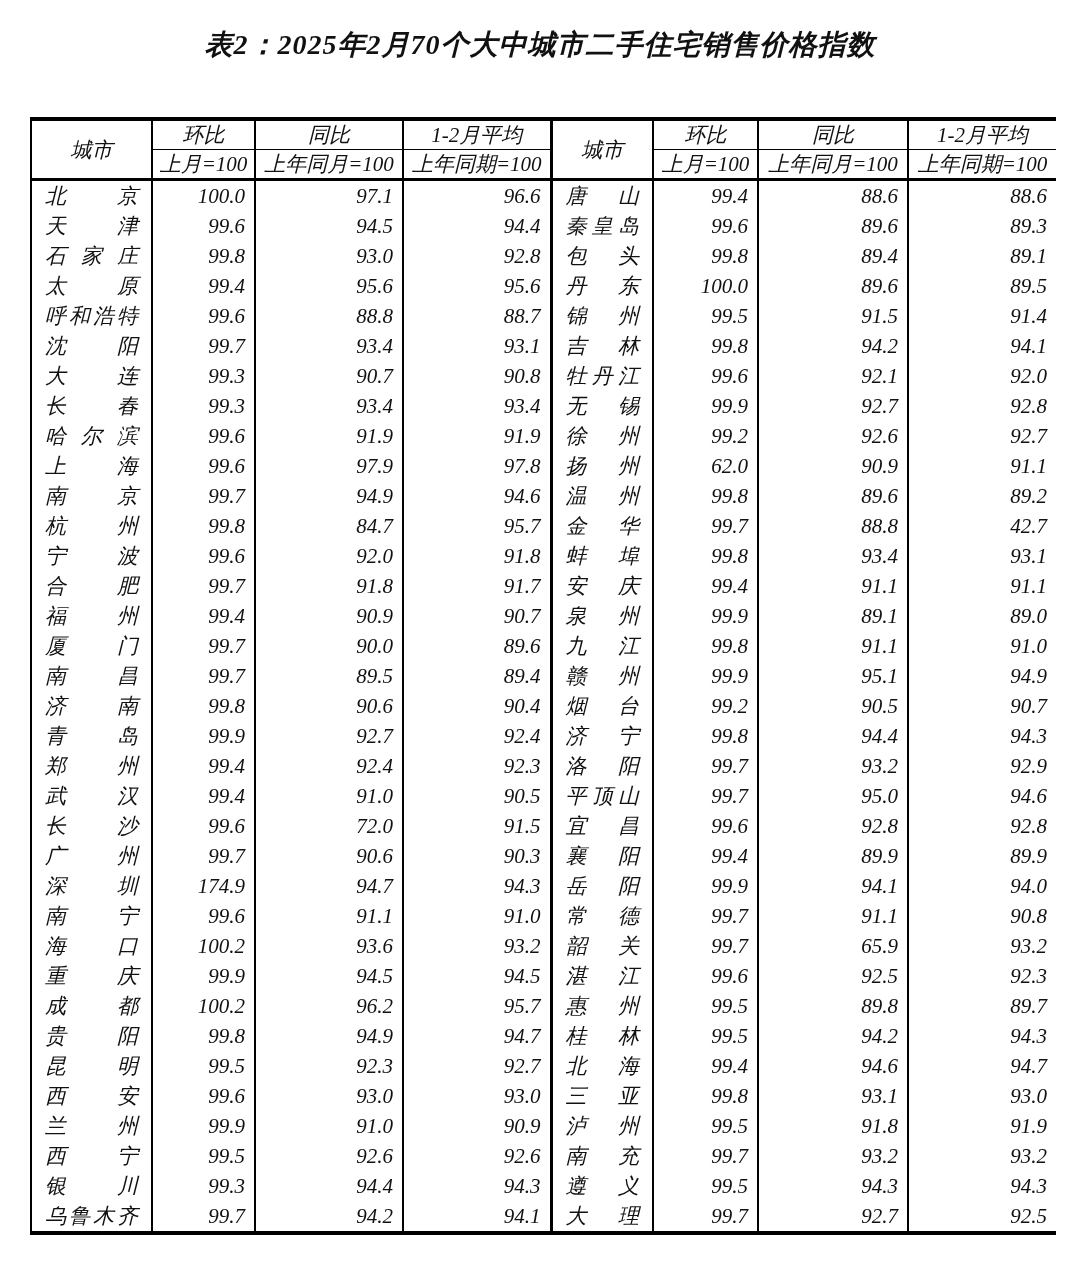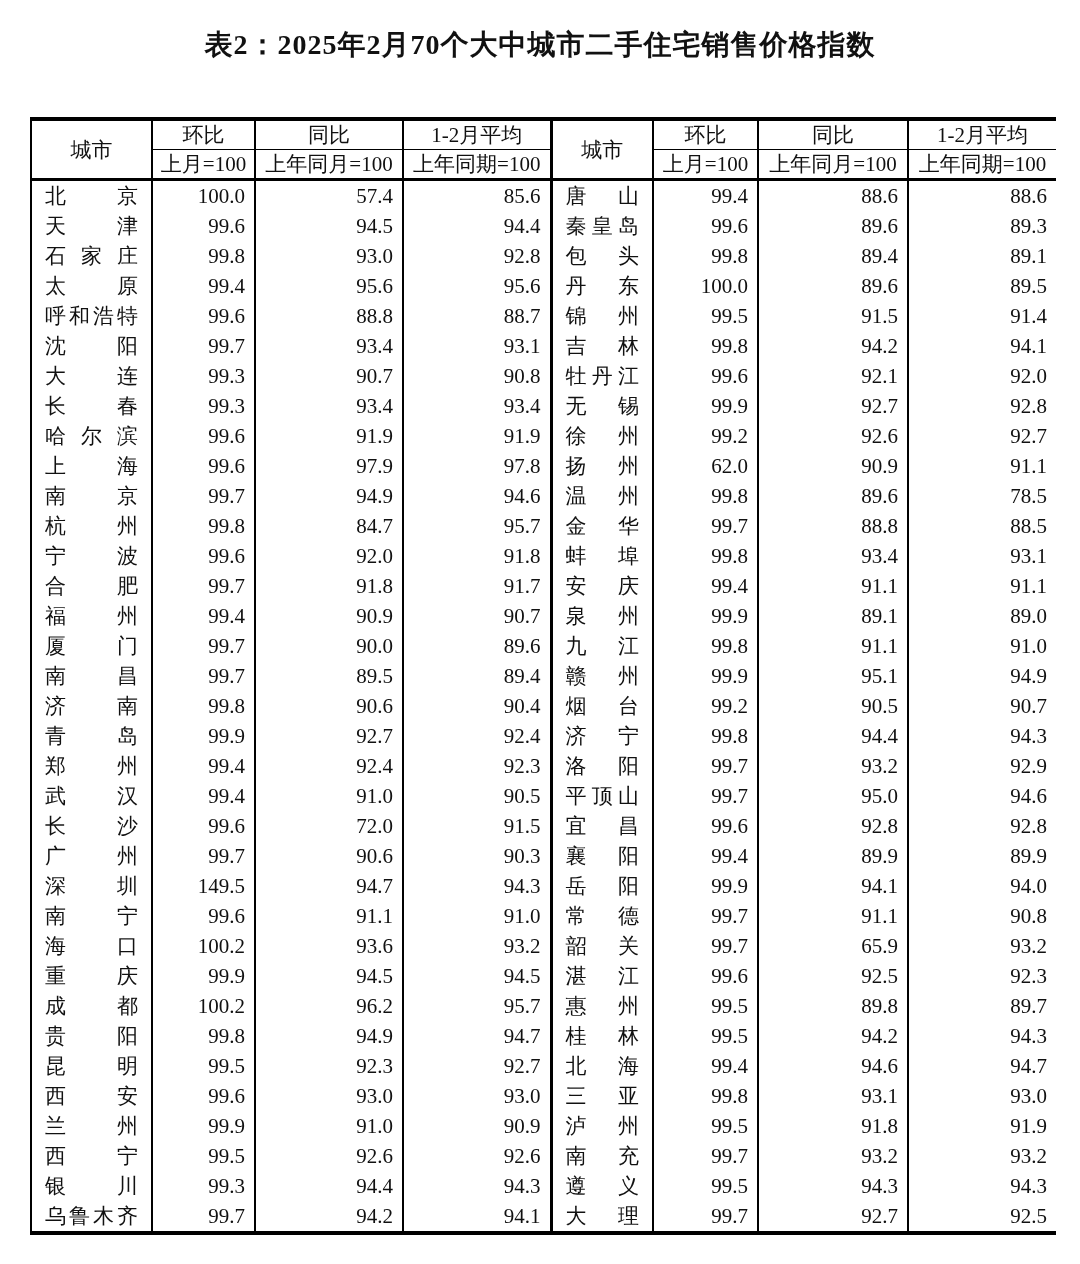--- a/index.html
+++ b/index.html
@@ -3,21 +3,21 @@
 <meta charset="utf-8">
 <style>
   :root{
     --border:#000000;
     --text:#111111;
     --bg:#ffffff;
   }
   *{margin:0;padding:0;box-sizing:border-box;}
   html,body{width:1080px;height:1264px;background:var(--bg);}
   body{font-family:"Liberation Serif","DejaVu Serif",serif;color:var(--text);}
-  .page{position:relative;width:1080px;height:1264px;background:var(--bg);overflow:hidden;}
+  .page{position:relative;width:1080px;height:1264px;background:var(--bg);overflow:hidden;font-style:italic;}
   .title{
     position:absolute;top:26px;left:0;width:100%;
     text-align:center;font-size:28px;font-weight:bold;letter-spacing:1px;
   }
   table.idx{
     position:absolute;top:117px;left:30px;
     border-collapse:collapse;table-layout:fixed;
     border-top:4px solid var(--border);
     border-bottom:4px solid var(--border);
     border-left:2px solid var(--border);
@@ -77,22 +77,22 @@
     </thead>
     <tbody>
         <tr>
           <td class="city">
             <div class="city-box">
               <span>北</span>
               <span>京</span>
             </div>
           </td>
           <td class="num vline">100.0</td>
-          <td class="num vline">57.4</td>
-          <td class="num vline">85.6</td>
+          <td class="num vline">97.1</td>
+          <td class="num vline">96.6</td>
           <td class="city divider">
             <div class="city-box">
               <span>唐</span>
               <span>山</span>
             </div>
           </td>
           <td class="num vline">99.4</td>
           <td class="num vline">88.6</td>
           <td class="num vline">88.6</td>
         </tr>
@@ -293,41 +293,41 @@
           <td class="num vline">94.9</td>
           <td class="num vline">94.6</td>
           <td class="city divider">
             <div class="city-box">
               <span>温</span>
               <span>州</span>
             </div>
           </td>
           <td class="num vline">99.8</td>
           <td class="num vline">89.6</td>
-          <td class="num vline">78.5</td>
+          <td class="num vline">89.2</td>
         </tr>
         <tr>
           <td class="city">
             <div class="city-box">
               <span>杭</span>
               <span>州</span>
             </div>
           </td>
           <td class="num vline">99.8</td>
           <td class="num vline">84.7</td>
           <td class="num vline">95.7</td>
           <td class="city divider">
             <div class="city-box">
               <span>金</span>
               <span>华</span>
             </div>
           </td>
           <td class="num vline">99.7</td>
           <td class="num vline">88.8</td>
-          <td class="num vline">88.5</td>
+          <td class="num vline">42.7</td>
         </tr>
         <tr>
           <td class="city">
             <div class="city-box">
               <span>宁</span>
               <span>波</span>
             </div>
           </td>
           <td class="num vline">99.6</td>
           <td class="num vline">92.0</td>
@@ -543,21 +543,21 @@
           <td class="num vline">89.9</td>
           <td class="num vline">89.9</td>
         </tr>
         <tr>
           <td class="city">
             <div class="city-box">
               <span>深</span>
               <span>圳</span>
             </div>
           </td>
-          <td class="num vline">149.5</td>
+          <td class="num vline">174.9</td>
           <td class="num vline">94.7</td>
           <td class="num vline">94.3</td>
           <td class="city divider">
             <div class="city-box">
               <span>岳</span>
               <span>阳</span>
             </div>
           </td>
           <td class="num vline">99.9</td>
           <td class="num vline">94.1</td>

